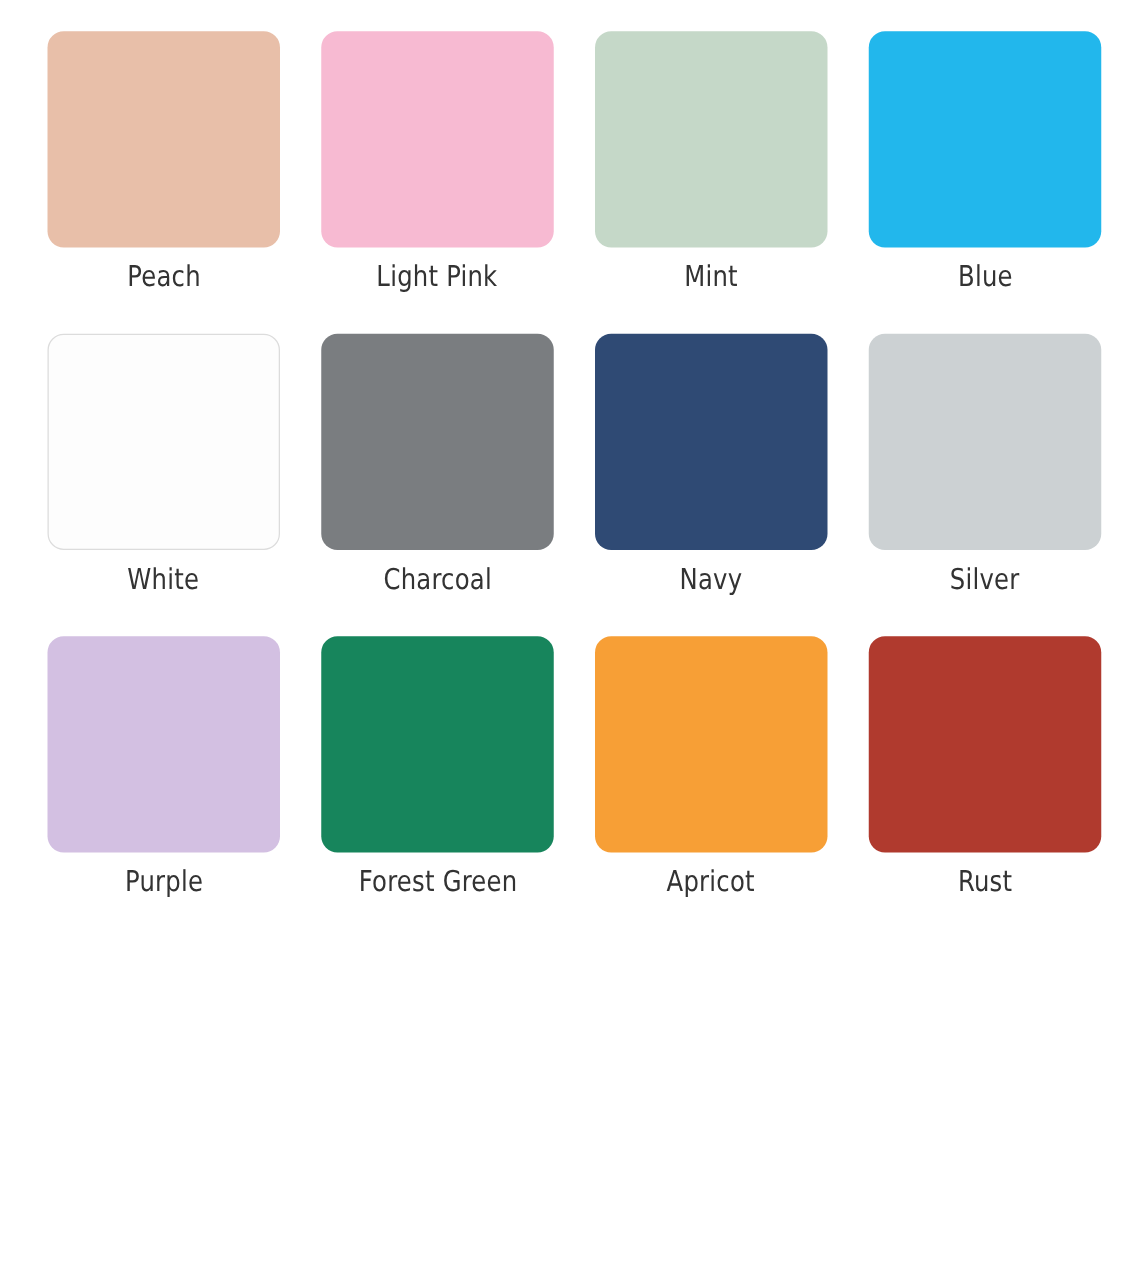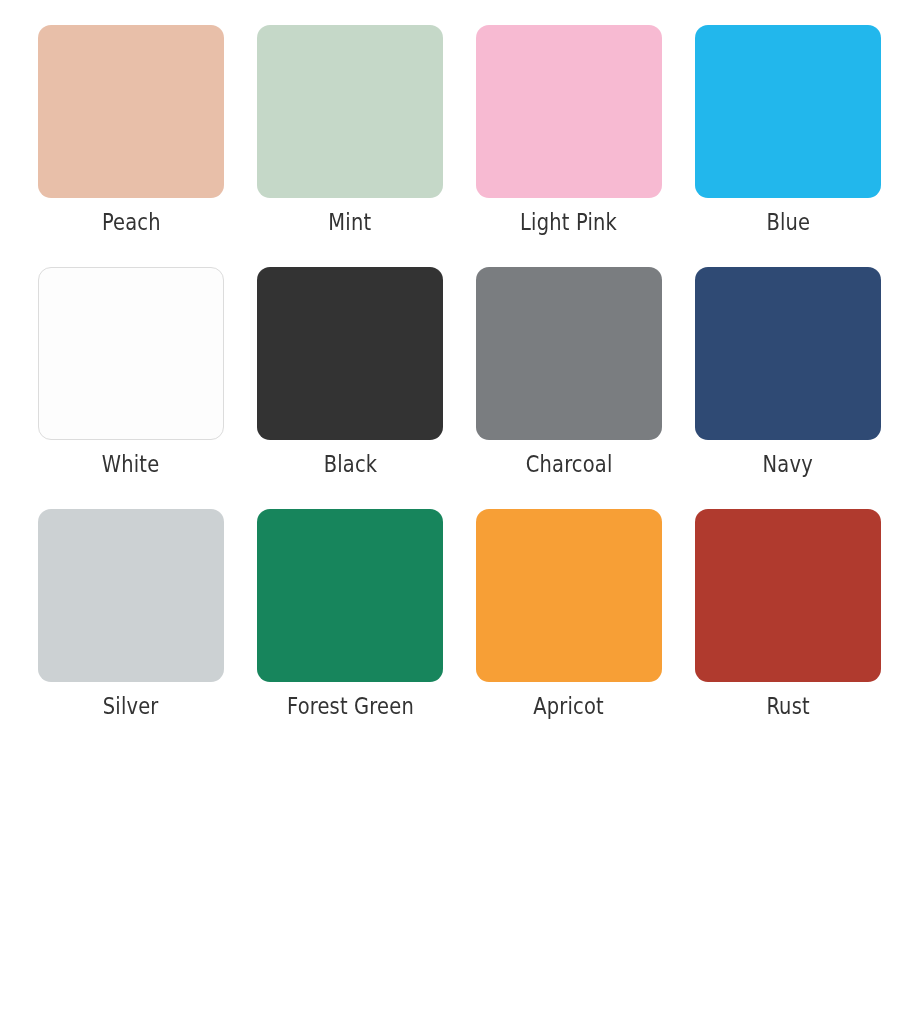--- a/index.html
+++ b/index.html
@@ -52,50 +52,50 @@
 </style>
 </head>
 <body style="background: rgb(255, 255, 255);">
 
 <div id="palette-grid">
     <div class="swatch-cell">
       <div class="swatch-chip" style="background-color: rgb(232, 191, 169);"></div>
       <div class="swatch-label" style="color: rgb(51, 51, 51);">Peach</div>
     </div>
     <div class="swatch-cell">
+      <div class="swatch-chip" style="background-color: rgb(247, 186, 210);"></div>
+      <div class="swatch-label" style="color: rgb(51, 51, 51);">Light Pink</div>
+    </div>
+    <div class="swatch-cell">
       <div class="swatch-chip" style="background-color: rgb(197, 216, 200);"></div>
       <div class="swatch-label" style="color: rgb(51, 51, 51);">Mint</div>
-    </div>
-    <div class="swatch-cell">
-      <div class="swatch-chip" style="background-color: rgb(247, 186, 210);"></div>
-      <div class="swatch-label" style="color: rgb(51, 51, 51);">Light Pink</div>
     </div>
     <div class="swatch-cell">
       <div class="swatch-chip" style="background-color: rgb(34, 183, 236);"></div>
       <div class="swatch-label" style="color: rgb(51, 51, 51);">Blue</div>
     </div>
     <div class="swatch-cell">
       <div class="swatch-chip has-outline" style="background-color: rgb(253, 253, 253); border-color: rgb(220, 220, 220);"></div>
       <div class="swatch-label" style="color: rgb(51, 51, 51);">White</div>
-    </div>
-    <div class="swatch-cell">
-      <div class="swatch-chip" style="background-color: rgb(51, 51, 51);"></div>
-      <div class="swatch-label" style="color: rgb(51, 51, 51);">Black</div>
     </div>
     <div class="swatch-cell">
       <div class="swatch-chip" style="background-color: rgb(122, 125, 128);"></div>
       <div class="swatch-label" style="color: rgb(51, 51, 51);">Charcoal</div>
     </div>
     <div class="swatch-cell">
       <div class="swatch-chip" style="background-color: rgb(47, 74, 116);"></div>
       <div class="swatch-label" style="color: rgb(51, 51, 51);">Navy</div>
     </div>
     <div class="swatch-cell">
       <div class="swatch-chip" style="background-color: rgb(204, 209, 211);"></div>
       <div class="swatch-label" style="color: rgb(51, 51, 51);">Silver</div>
+    </div>
+    <div class="swatch-cell">
+      <div class="swatch-chip" style="background-color: rgb(211, 192, 226);"></div>
+      <div class="swatch-label" style="color: rgb(51, 51, 51);">Purple</div>
     </div>
     <div class="swatch-cell">
       <div class="swatch-chip" style="background-color: rgb(23, 133, 92);"></div>
       <div class="swatch-label" style="color: rgb(51, 51, 51);">Forest Green</div>
     </div>
     <div class="swatch-cell">
       <div class="swatch-chip" style="background-color: rgb(247, 159, 54);"></div>
       <div class="swatch-label" style="color: rgb(51, 51, 51);">Apricot</div>
     </div>
     <div class="swatch-cell">

